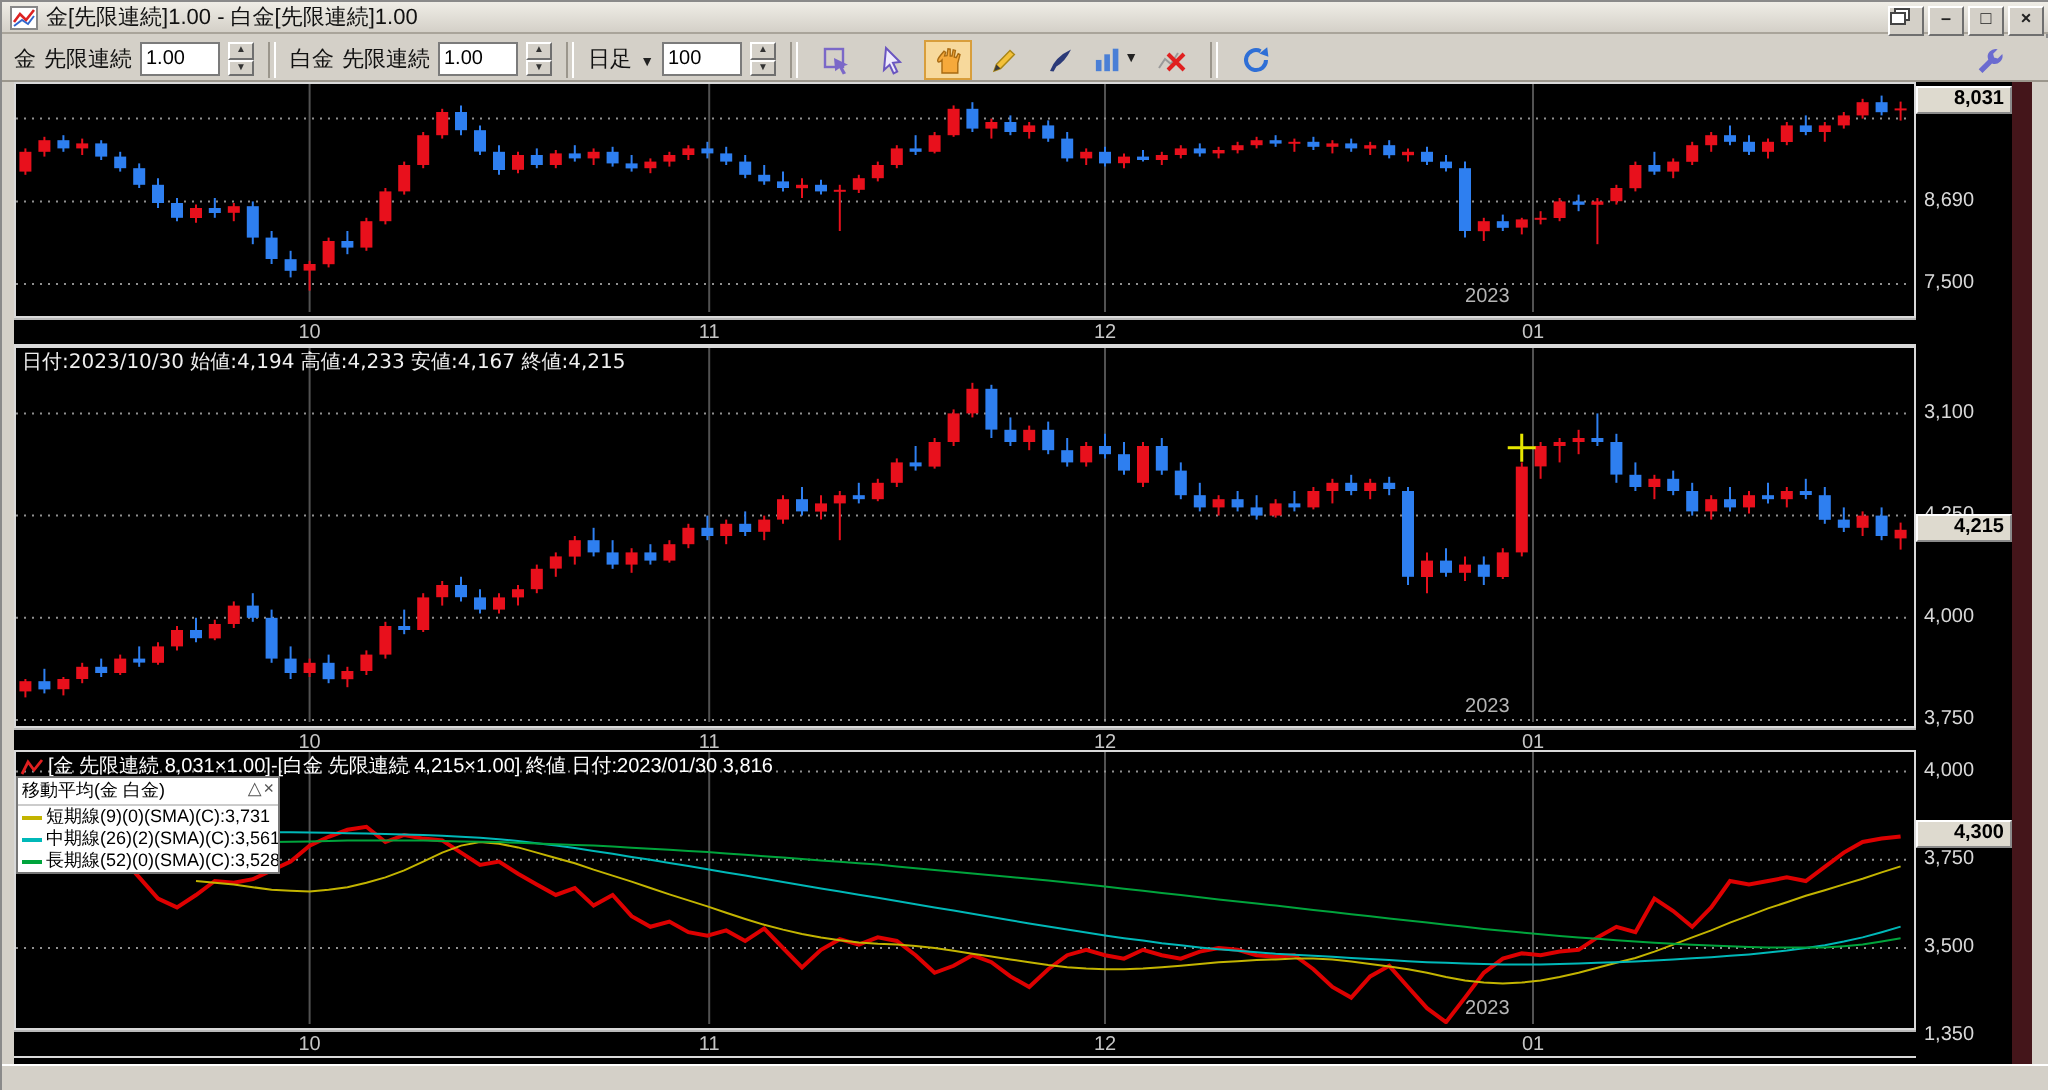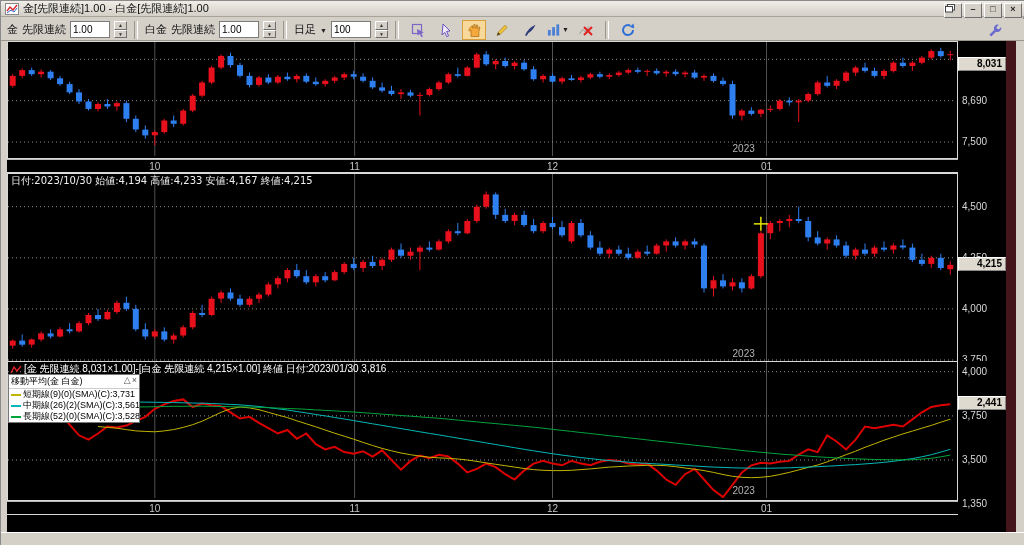--- a/index.html
+++ b/index.html
@@ -389,21 +389,21 @@
       <div class="year" style="left: 725.547px; top: 102px;">2023</div>
       <div class="strip" style="top:118px;">
           <span class="mlabel" style="left: 147.785px;">10</span>
           <span class="mlabel" style="left: 347.602px;">11</span>
           <span class="mlabel" style="left: 545.525px;">12</span>
           <span class="mlabel" style="left: 759.547px;">01</span>
         </div>
       <div class="axis" style="height:132px;">
           <span class="alabel" style="top: 53.6522px;">8,690</span>
           <span class="alabel" style="top: 94.9565px;">7,500</span>
-          <div class="tag" style="top: 16px;">8,031</div>
+          <div class="tag" style="top: 2px;">8,031</div>
         </div>
     </div>
 
     <div class="panel" style="top:132px;height:205px;">
       <div class="plot" style="width:951px;height:191px;">
           <svg width="947" height="187">
             <line x1="146.8" y1="0" x2="146.8" y2="187" stroke="#525252"></line>
             <line x1="346.6" y1="0" x2="346.6" y2="187" stroke="#525252"></line>
             <line x1="544.5" y1="0" x2="544.5" y2="187" stroke="#525252"></line>
             <line x1="758.5" y1="0" x2="758.5" y2="187" stroke="#525252"></line>
@@ -617,29 +617,29 @@
         </div>
       <div class="info">日付:2023/10/30 始値:4,194 高値:4,233 安値:4,167 終値:4,215</div>
       <div class="year" style="left: 725.547px; top: 175px;">2023</div>
       <div class="strip" style="top:191px;">
           <span class="mlabel" style="left: 147.785px;">10</span>
           <span class="mlabel" style="left: 347.602px;">11</span>
           <span class="mlabel" style="left: 545.525px;">12</span>
           <span class="mlabel" style="left: 759.547px;">01</span>
         </div>
       <div class="axis" style="height:205px;">
-          <span class="alabel" style="top: 27.6995px;">4,500</span>
+          <span class="alabel" style="top: 27.6995px;">3,100</span>
           <span class="alabel" style="top: 78.7923px;">4,250</span>
           <span class="alabel" style="top: 129.885px;">4,000</span>
           <span class="alabel" style="top: 180.978px;">3,750</span>
           <div class="tag" style="top: 83.9454px;">4,215</div>
         </div>
     </div>
 
-    <div class="panel" style="top:320px;height:150px;">
+    <div class="panel" style="top:334px;height:150px;">
       <div class="plot" style="width:951px;height:140px;">
           <svg width="947" height="136">
             <line x1="146.8" y1="0" x2="146.8" y2="136" stroke="#525252"></line>
             <line x1="346.6" y1="0" x2="346.6" y2="136" stroke="#525252"></line>
             <line x1="544.5" y1="0" x2="544.5" y2="136" stroke="#525252"></line>
             <line x1="758.5" y1="0" x2="758.5" y2="136" stroke="#525252"></line>
             <line x1="0" y1="9.7" x2="947" y2="9.7" stroke="#909090" stroke-dasharray="1,3"></line>
             <line x1="0" y1="53.9" x2="947" y2="53.9" stroke="#909090" stroke-dasharray="1,3"></line>
             <line x1="0" y1="98.0" x2="947" y2="98.0" stroke="#909090" stroke-dasharray="1,3"></line>
             <polyline points="4.7,48.6 14.2,46.8 23.7,45.0 33.1,47.7 42.6,50.3 52.1,52.1 61.6,62.7 71.0,73.3 80.5,77.7 90.0,71.5 99.4,64.5 108.9,65.4 118.4,63.6 127.8,59.2 137.3,54.8 146.8,46.8 156.3,42.4 165.7,38.9 175.2,37.4 184.7,45.0 194.1,41.5 203.6,43.3 213.1,44.2 222.5,50.3 232.0,56.5 241.5,54.8 251.0,60.9 260.4,66.2 269.9,71.5 279.4,68.0 288.8,76.8 298.3,71.5 307.8,82.1 317.2,87.4 326.7,84.8 336.2,90.1 345.7,91.8 355.1,89.2 364.6,94.5 374.1,88.3 383.5,98.0 393.0,107.7 402.5,98.9 411.9,93.6 421.4,96.3 430.9,92.7 440.4,94.5 449.8,101.6 459.3,110.4 468.8,106.9 478.2,101.6 487.7,105.1 497.2,112.2 506.6,117.5 516.1,108.6 525.6,101.6 535.1,98.9 544.5,101.6 554.0,103.3 563.5,98.9 572.9,101.6 582.4,103.3 591.9,99.8 601.3,98.0 610.8,98.9 620.3,101.6 629.8,102.4 639.2,101.6 648.7,108.6 658.2,117.5 667.6,122.8 677.1,112.2 686.6,106.9 696.0,117.5 705.5,128.1 715.0,135.1 724.5,122.8 733.9,110.4 743.4,103.3 752.9,100.7 762.3,101.6 771.8,99.8 781.3,98.9 790.7,92.7 800.2,87.4 809.7,90.1 819.2,73.3 828.6,79.5 838.1,87.4 847.6,77.7 857.0,64.5 866.5,66.2 876.0,64.5 885.4,62.7 894.9,64.5 904.4,57.4 913.9,50.3 923.3,45.0 932.8,43.3 942.3,42.2" fill="none" stroke="#dd0000" stroke-width="2"></polyline>
@@ -679,21 +679,21 @@
           <span class="mlabel" style="left: 147.785px;">10</span>
           <span class="mlabel" style="left: 347.602px;">11</span>
           <span class="mlabel" style="left: 545.525px;">12</span>
           <span class="mlabel" style="left: 759.547px;">01</span>
         </div>
       <div class="axis" style="height:154px;">
           <span class="alabel" style="top: 4.71429px;">4,000</span>
           <span class="alabel" style="top: 48.8701px;">3,750</span>
           <span class="alabel" style="top: 93.026px;">3,500</span>
           <span class="alabel" style="top: 137.182px;">1,350</span>
-          <div class="tag" style="top: 35.213px;">2,441</div>
+          <div class="tag" style="top: 35.213px;">4,300</div>
         </div>
     </div>
 
     <div id="maroon"></div>
   </div>
 
   <div id="bottombar"></div>
 </div>
 
 </body></html>

